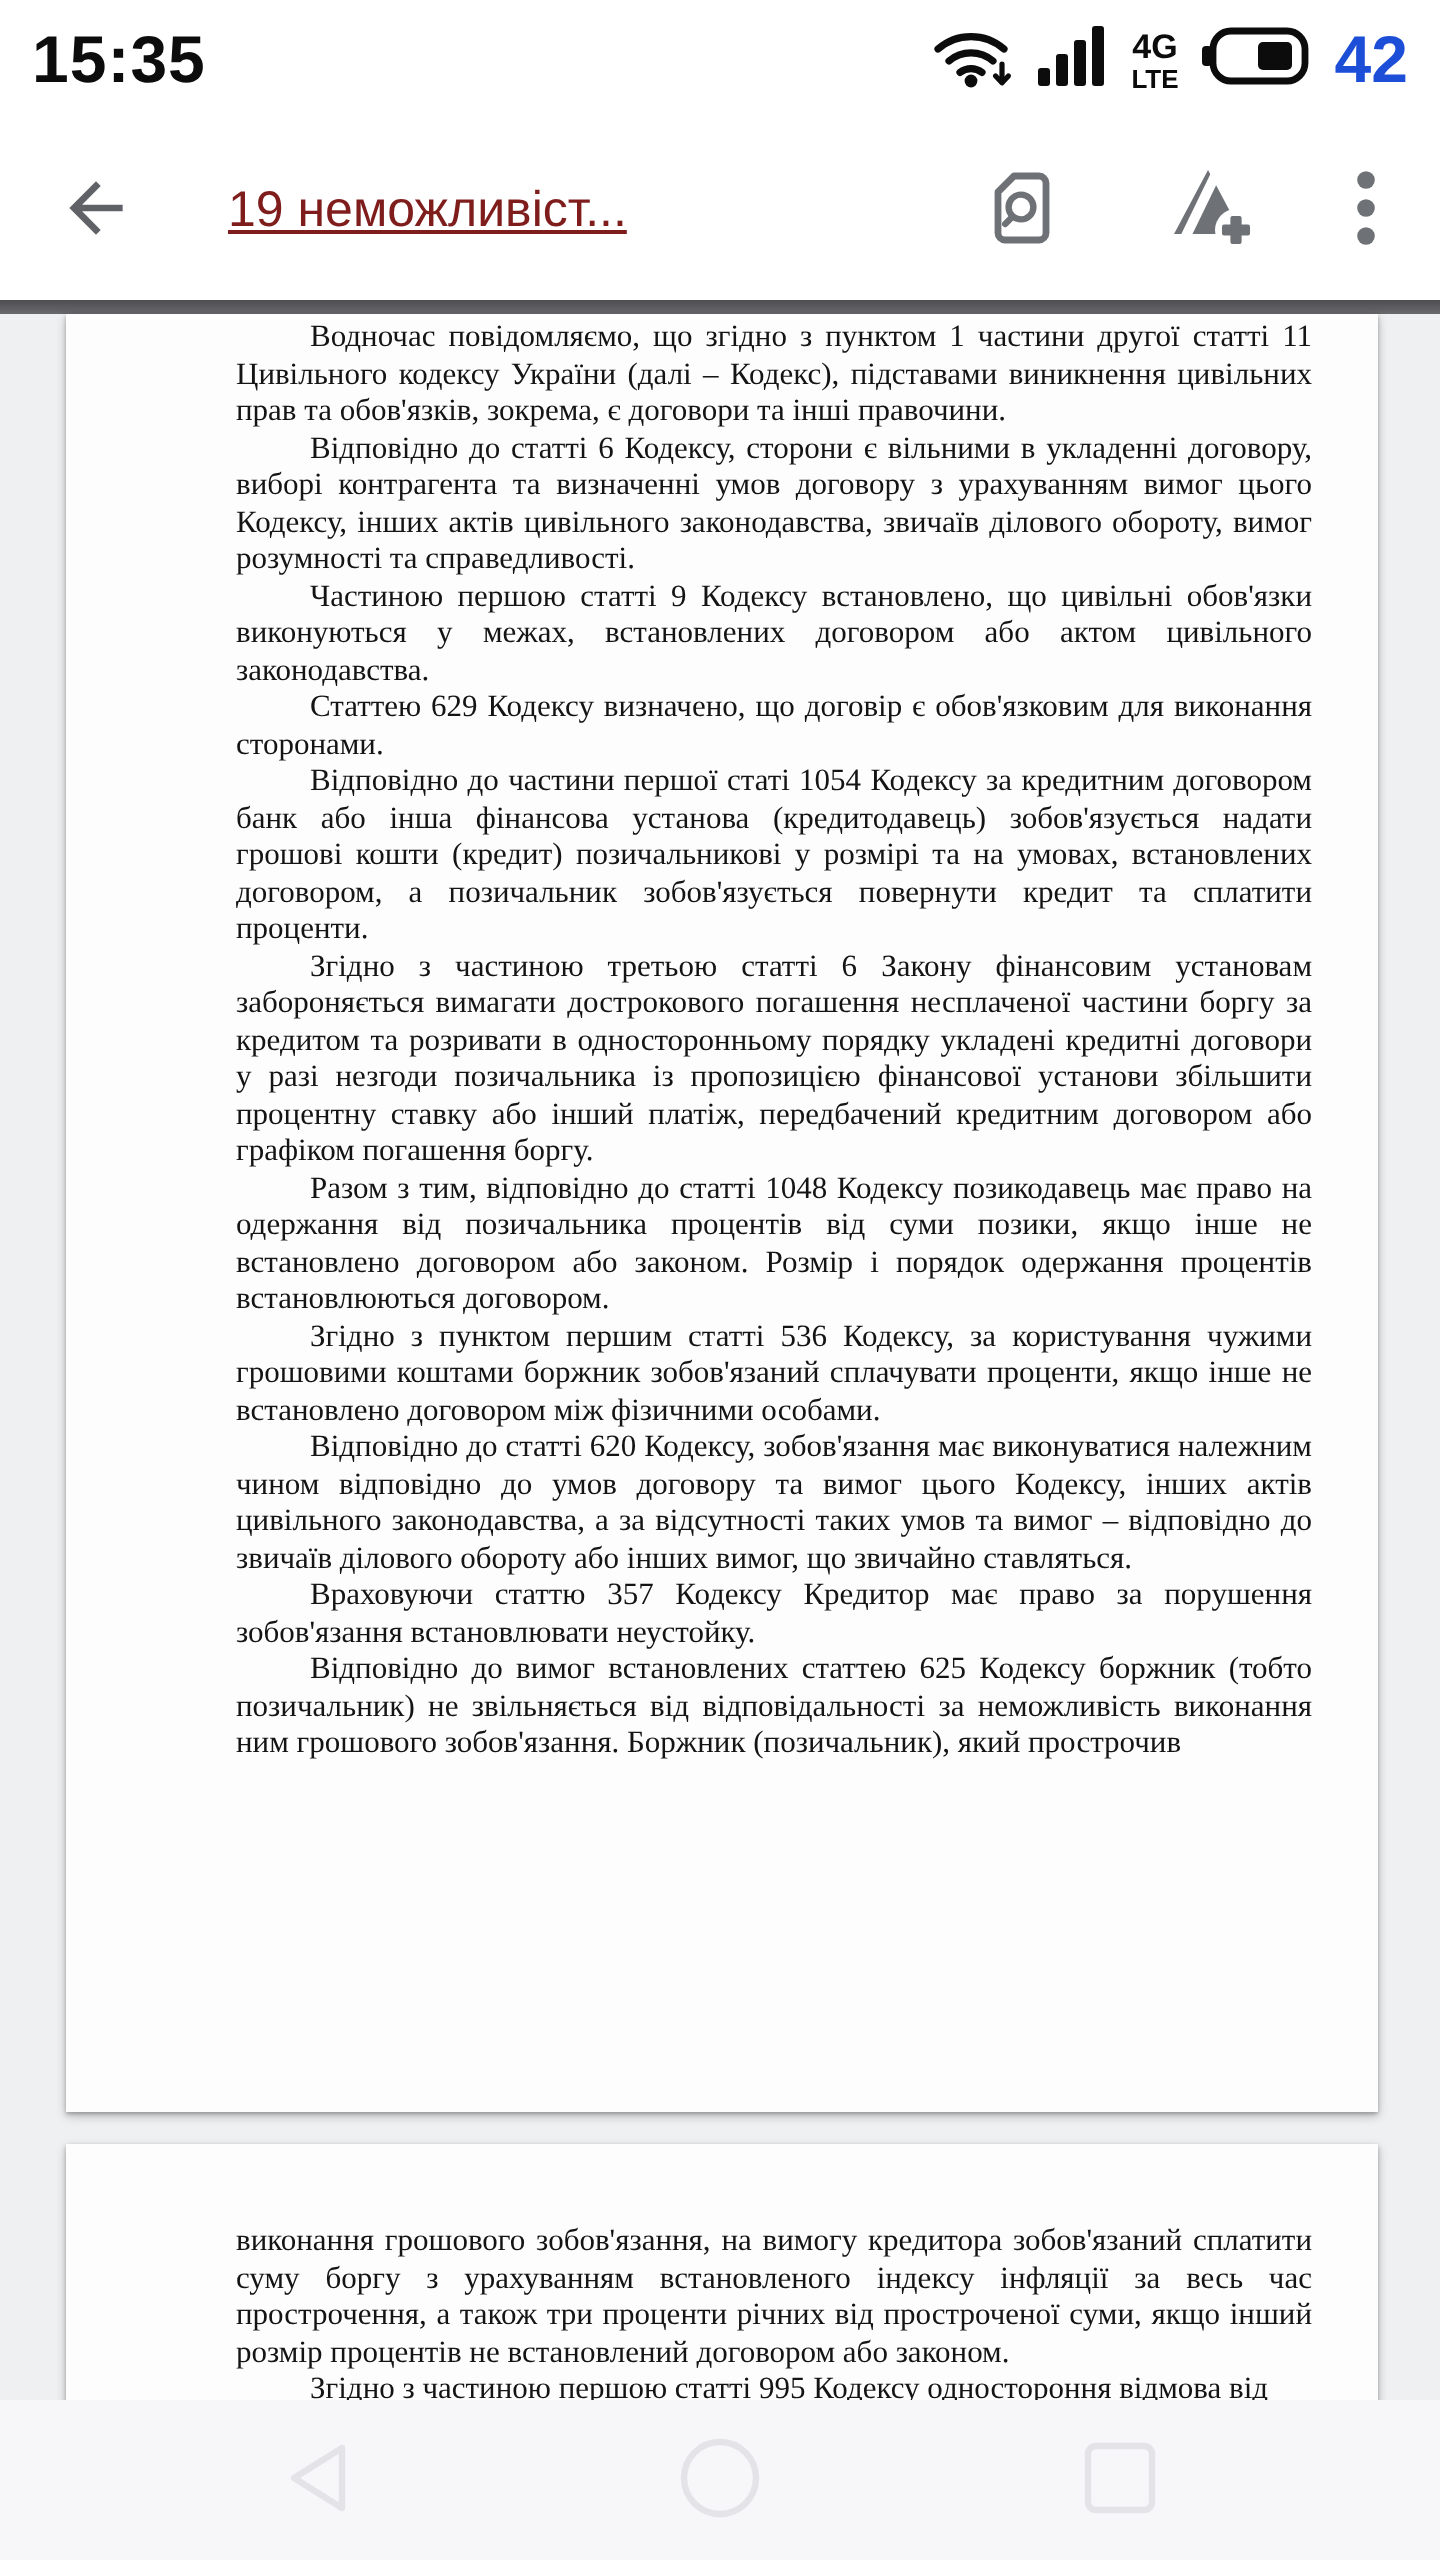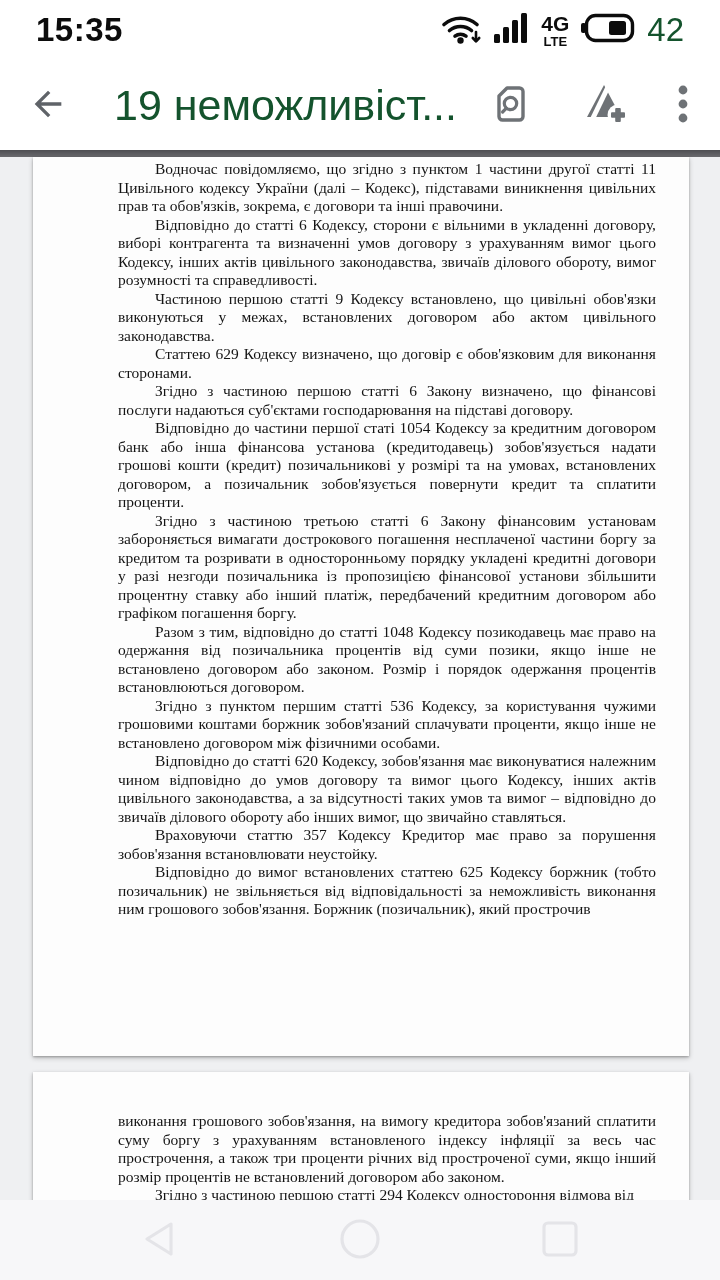--- a/index.html
+++ b/index.html
@@ -1,33 +1,33 @@
 <!DOCTYPE html>
 <html><head>
 <meta charset="utf-8">
 <style>
   html,body{margin:0;padding:0;}
   body{width:720px;height:1280px;font-family:"Liberation Sans",sans-serif;background:#eff0f2;}
   .screen{position:relative;width:720px;height:1280px;overflow:hidden;background:#eff0f2;}
 
   
   .statusbar{position:absolute;top:0;left:0;width:720px;height:60px;background:#ffffff;
-    display:flex;align-items:center;justify-content:space-between;padding:0 36px;box-sizing:border-box;gap:35px;}
+    display:flex;align-items:center;justify-content:space-between;padding:0 16px;box-sizing:border-box;gap:35px;}
   .status-time{font-size:33px;font-weight:700;color:#0c0c0c;letter-spacing:.5px;}
   .status-right{display:flex;align-items:center;gap:11px;}
   .netlabel{display:flex;flex-direction:column;align-items:center;line-height:1;color:#0c0c0c;font-weight:700;}
-  .netlabel .g4{font-size:21px;}
+  .netlabel .g4{font-size:17px;}
   .netlabel .lte{font-size:13px;margin-top:1px;}
-  .battery-pct{font-size:33px;font-weight:400;color:#14532d;}
+  .battery-pct{font-size:33px;font-weight:700;color:#1d4ed8;}
 
   
   .appbar{position:absolute;top:60px;left:0;width:720px;height:90px;background:#ffffff;
     display:flex;align-items:center;padding:0 30px 0 28px;box-sizing:border-box;}
   .iconbtn{display:flex;align-items:center;justify-content:center;background:none;border:none;padding:0;cursor:pointer;}
-  .appbar-title{flex:1;margin-left:46px;font-size:43px;color:#14532d;white-space:nowrap;overflow:hidden;}
+  .appbar-title{flex:1;margin-left:46px;font-size:25px;color:#7f1d1d;white-space:nowrap;overflow:hidden;text-decoration:underline;}
   .appbar .actions{display:flex;align-items:center;gap:46px;margin-left:10px;}
   .shadow-band{position:absolute;top:150px;left:0;width:720px;height:7px;
     background:linear-gradient(#4e4e52,#6a6a6e);}
 
   
   .viewer{position:absolute;top:157px;left:0;width:720px;height:1123px;background:#eff0f2;}
   .page{position:absolute;left:33px;width:656px;background:#fdfdfd;
     box-shadow:0 1px 2px rgba(0,0,0,.25),0 2px 5px rgba(0,0,0,.22);}
   .page1{top:0;height:899px;}
   .page2{top:915px;height:135px;}
@@ -126,34 +126,33 @@
   </div>
   <div class="shadow-band"></div>
 
   <div class="viewer">
     <div class="page page1">
       <div class="doc-text">
           <p>Водночас повідомляємо, що згідно з пунктом 1 частини другої статті 11 Цивільного кодексу України (далі – Кодекс), підставами виникнення цивільних прав та обов'язків, зокрема, є договори та інші правочини.</p>
           <p>Відповідно до статті 6 Кодексу, сторони є вільними в укладенні договору, виборі контрагента та визначенні умов договору з урахуванням вимог цього Кодексу, інших актів цивільного законодавства, звичаїв ділового обороту, вимог розумності та справедливості.</p>
           <p>Частиною першою статті 9 Кодексу встановлено, що цивільні обов'язки виконуються у межах, встановлених договором або актом цивільного законодавства.</p>
           <p>Статтею 629 Кодексу визначено, що договір є обов'язковим для виконання сторонами.</p>
-          <p>Згідно з частиною першою статті 6 Закону визначено, що фінансові послуги надаються суб'єктами господарювання на підставі договору.</p>
           <p>Відповідно до частини першої статі 1054 Кодексу за кредитним договором банк або інша фінансова установа (кредитодавець) зобов'язується надати грошові кошти (кредит) позичальникові у розмірі та на умовах, встановлених договором, а позичальник зобов'язується повернути кредит та сплатити проценти.</p>
           <p>Згідно з частиною третьою статті 6 Закону фінансовим установам забороняється вимагати дострокового погашення несплаченої частини боргу за кредитом та розривати в односторонньому порядку укладені кредитні договори у разі незгоди позичальника із пропозицією фінансової установи збільшити процентну ставку або інший платіж, передбачений кредитним договором або графіком погашення боргу.</p>
           <p>Разом з тим, відповідно до статті 1048 Кодексу позикодавець має право на одержання від позичальника процентів від суми позики, якщо інше не встановлено договором або законом. Розмір і порядок одержання процентів встановлюються договором.</p>
           <p>Згідно з пунктом першим статті 536 Кодексу, за користування чужими грошовими коштами боржник зобов'язаний сплачувати проценти, якщо інше не встановлено договором між фізичними особами.</p>
           <p>Відповідно до статті 620 Кодексу, зобов'язання має виконуватися належним чином відповідно до умов договору та вимог цього Кодексу, інших актів цивільного законодавства, а за відсутності таких умов та вимог – відповідно до звичаїв ділового обороту або інших вимог, що звичайно ставляться.</p>
           <p>Враховуючи статтю 357 Кодексу Кредитор має право за порушення зобов'язання встановлювати неустойку.</p>
           <p>Відповідно до вимог встановлених статтею 625 Кодексу боржник (тобто позичальник) не звільняється від відповідальності за неможливість виконання ним грошового зобов'язання. Боржник (позичальник), який прострочив</p>
         </div>
     </div>
     <div class="page page2">
       <div class="doc-text">
           <p>виконання грошового зобов'язання, на вимогу кредитора зобов'язаний сплатити суму боргу з урахуванням встановленого індексу інфляції за весь час прострочення, а також три проценти річних від простроченої суми, якщо інший розмір процентів не встановлений договором або законом.</p>
-          <p>Згідно з частиною першою статті 294 Кодексу одностороння відмова від</p>
+          <p>Згідно з частиною першою статті 995 Кодексу одностороння відмова від</p>
         </div>
     </div>
   </div>
 
   <div class="navbar">
     <button class="iconbtn">
       <span>
         <svg width="40" height="42" viewBox="0 0 40 42" fill="none">
           <path d="M31 6 L7 21 L31 36 Z" stroke="#e4e4e8" stroke-width="3.2" stroke-linejoin="round"></path>
         </svg>

